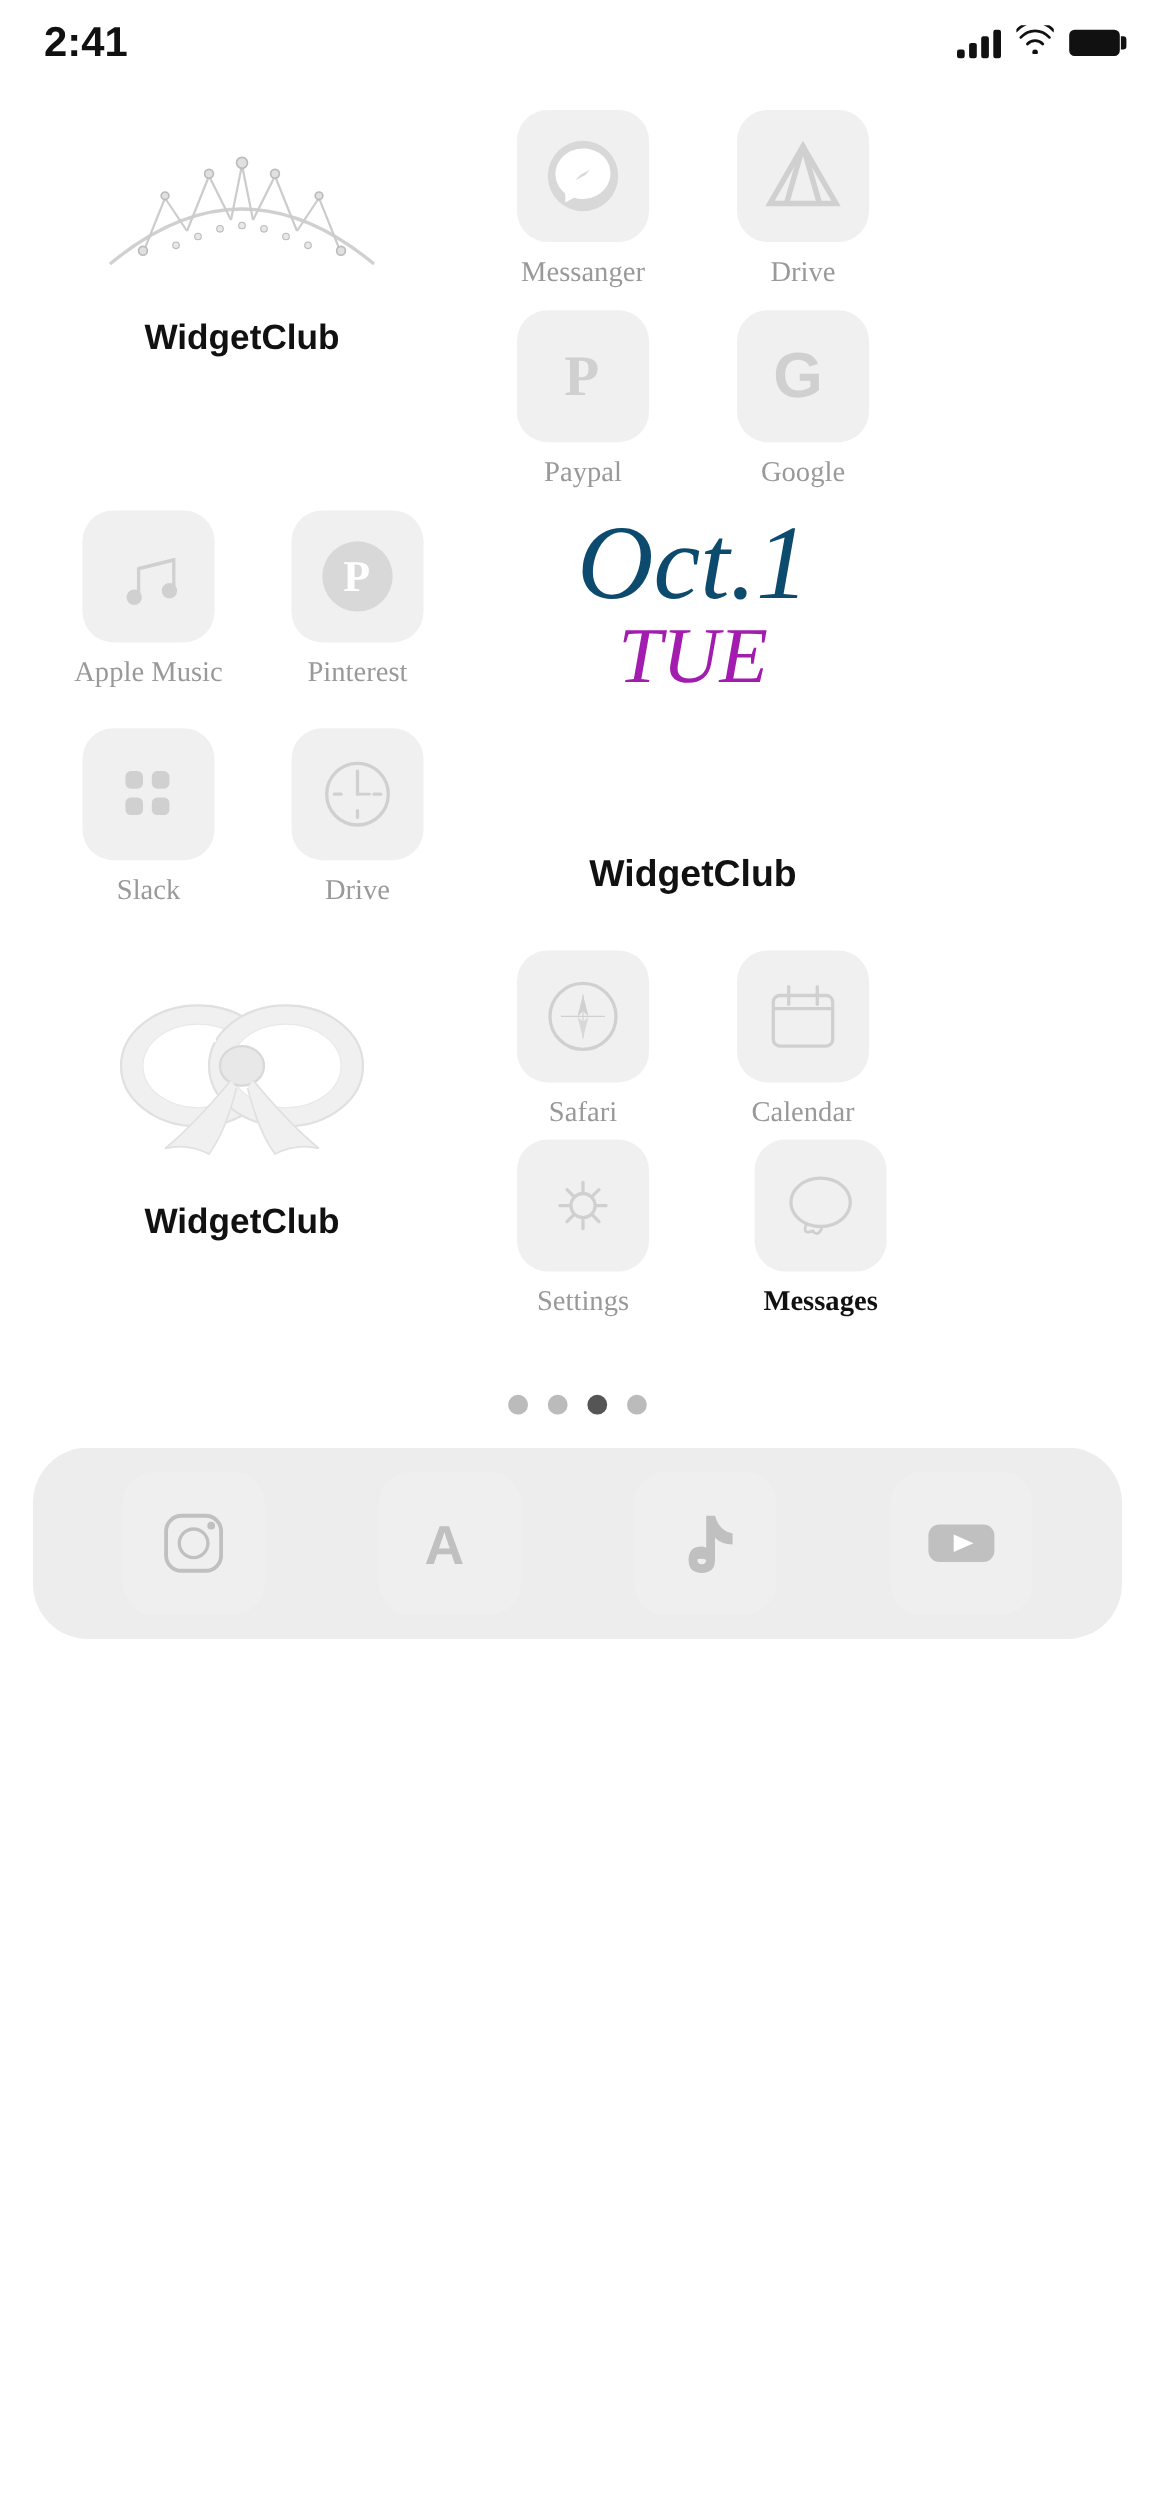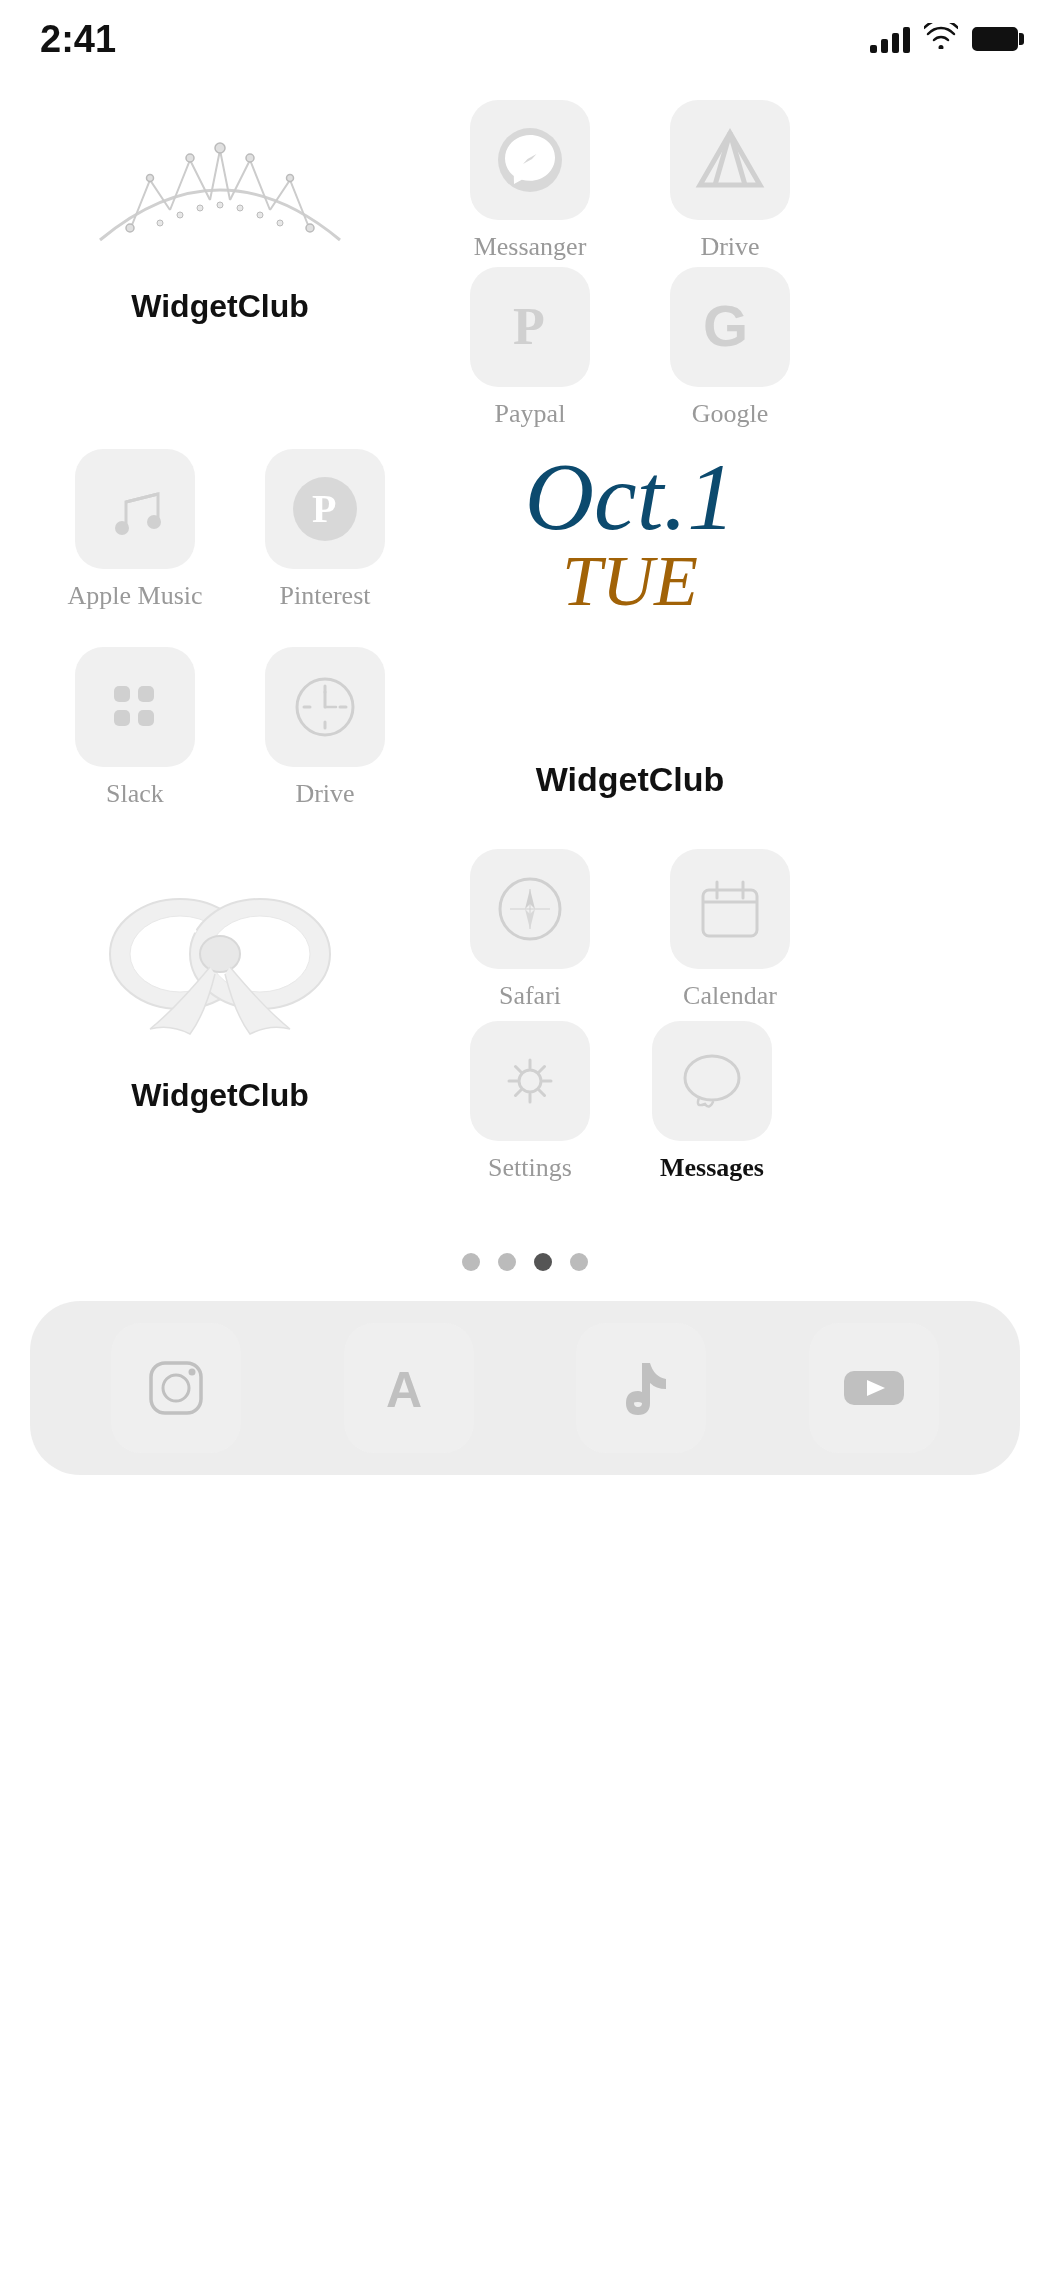--- a/index.html
+++ b/index.html
@@ -280,21 +280,21 @@
           <circle cx="120" cy="88" r="3" fill="#e8e8e8" stroke="#bbb" stroke-width="1"></circle>
           <circle cx="140" cy="85" r="3" fill="#e8e8e8" stroke="#bbb" stroke-width="1"></circle>
           <circle cx="160" cy="88" r="3" fill="#e8e8e8" stroke="#bbb" stroke-width="1"></circle>
           <circle cx="180" cy="95" r="3" fill="#e8e8e8" stroke="#bbb" stroke-width="1"></circle>
           <circle cx="200" cy="103" r="3" fill="#e8e8e8" stroke="#bbb" stroke-width="1"></circle>
         </svg>
       </div>
       <span class="label">WidgetClub</span>
     </div>
 
-    <div style="display:flex; flex-direction:column; gap:5px; margin-left: 40px;">
+    <div style="display:flex; flex-direction:column; gap:20px; margin-left: 40px;">
 
       <div style="display:flex; gap:20px;">
         <div class="app-icon">
           <div class="icon-wrap">
             <svg viewBox="0 0 70 70">
 
               <circle cx="35" cy="35" r="32" fill="#d8d8d8"></circle>
               <path d="M35 10C21 10 10 20.5 10 33.5c0 7 3.4 13.2 8.8 17.4l.2 8.1 7.8-4.3c2.6.7 5.3 1.1 8.2 1.1 14 0 25-10.5 25-23.3S49 10 35 10z" fill="white"></path>
               <path d="M28 39l9-10-4.5 5 9-5-9 10 4.5-5-9 5z" fill="#d8d8d8"></path>
             </svg>
@@ -352,21 +352,21 @@
         <svg viewBox="0 0 70 70">
           <circle cx="35" cy="35" r="32" fill="#d8d8d8"></circle>
           <text x="22" y="48" font-size="40" font-weight="900" fill="white" font-family="serif">P</text>
         </svg>
       </div>
       <span class="label light">Pinterest</span>
     </div>
 
     <div class="widget-date" style="width:380px; margin-left:20px;">
       <div style="font-size:96px; color:#0c4a6e; font-family:'Georgia','Times New Roman',serif; font-style:italic; line-height:1; text-align:center;">Oct.1</div>
-      <div style="font-size:72px; color:#a16207; font-family:'Georgia','Times New Roman',serif; font-style:italic; line-height:1; text-align:center;">TUE</div>
+      <div style="font-size:72px; color:#a21caf; font-family:'Georgia','Times New Roman',serif; font-style:italic; line-height:1; text-align:center;">TUE</div>
     </div>
   </div>
 
   <div class="row" style="margin-bottom: 40px;">
     <div class="app-icon" style="width:190px">
       <div class="icon-wrap">
         <svg viewBox="0 0 70 70">
 
           <rect x="14" y="14" width="16" height="16" rx="5" fill="#d0d0d0"></rect>
           <rect x="38" y="14" width="16" height="16" rx="5" fill="#d0d0d0"></rect>
@@ -444,21 +444,21 @@
               <rect x="8" y="16" width="54" height="46" rx="6" stroke="#d0d0d0" stroke-width="3" fill="none"></rect>
               <line x1="8" y1="28" x2="62" y2="28" stroke="#d0d0d0" stroke-width="3"></line>
               <line x1="22" y1="8" x2="22" y2="24" stroke="#d0d0d0" stroke-width="3" stroke-linecap="round"></line>
               <line x1="48" y1="8" x2="48" y2="24" stroke="#d0d0d0" stroke-width="3" stroke-linecap="round"></line>
             </svg>
           </div>
           <span class="label light">Calendar</span>
         </div>
       </div>
 
-      <div style="display:flex; gap:2px;">
+      <div style="display:flex; gap:36px;">
         <div class="app-icon">
           <div class="icon-wrap">
             <svg viewBox="0 0 70 70">
 
               <circle cx="35" cy="35" r="11" stroke="#d0d0d0" stroke-width="3" fill="none"></circle>
               <path d="M35 14v8M35 48v8M14 35h8M48 35h8M20.5 20.5l5.7 5.7M43.8 43.8l5.7 5.7M20.5 49.5l5.7-5.7M43.8 26.2l5.7-5.7" stroke="#d0d0d0" stroke-width="3" stroke-linecap="round"></path>
             </svg>
           </div>
           <span class="label light">Settings</span>
         </div>

